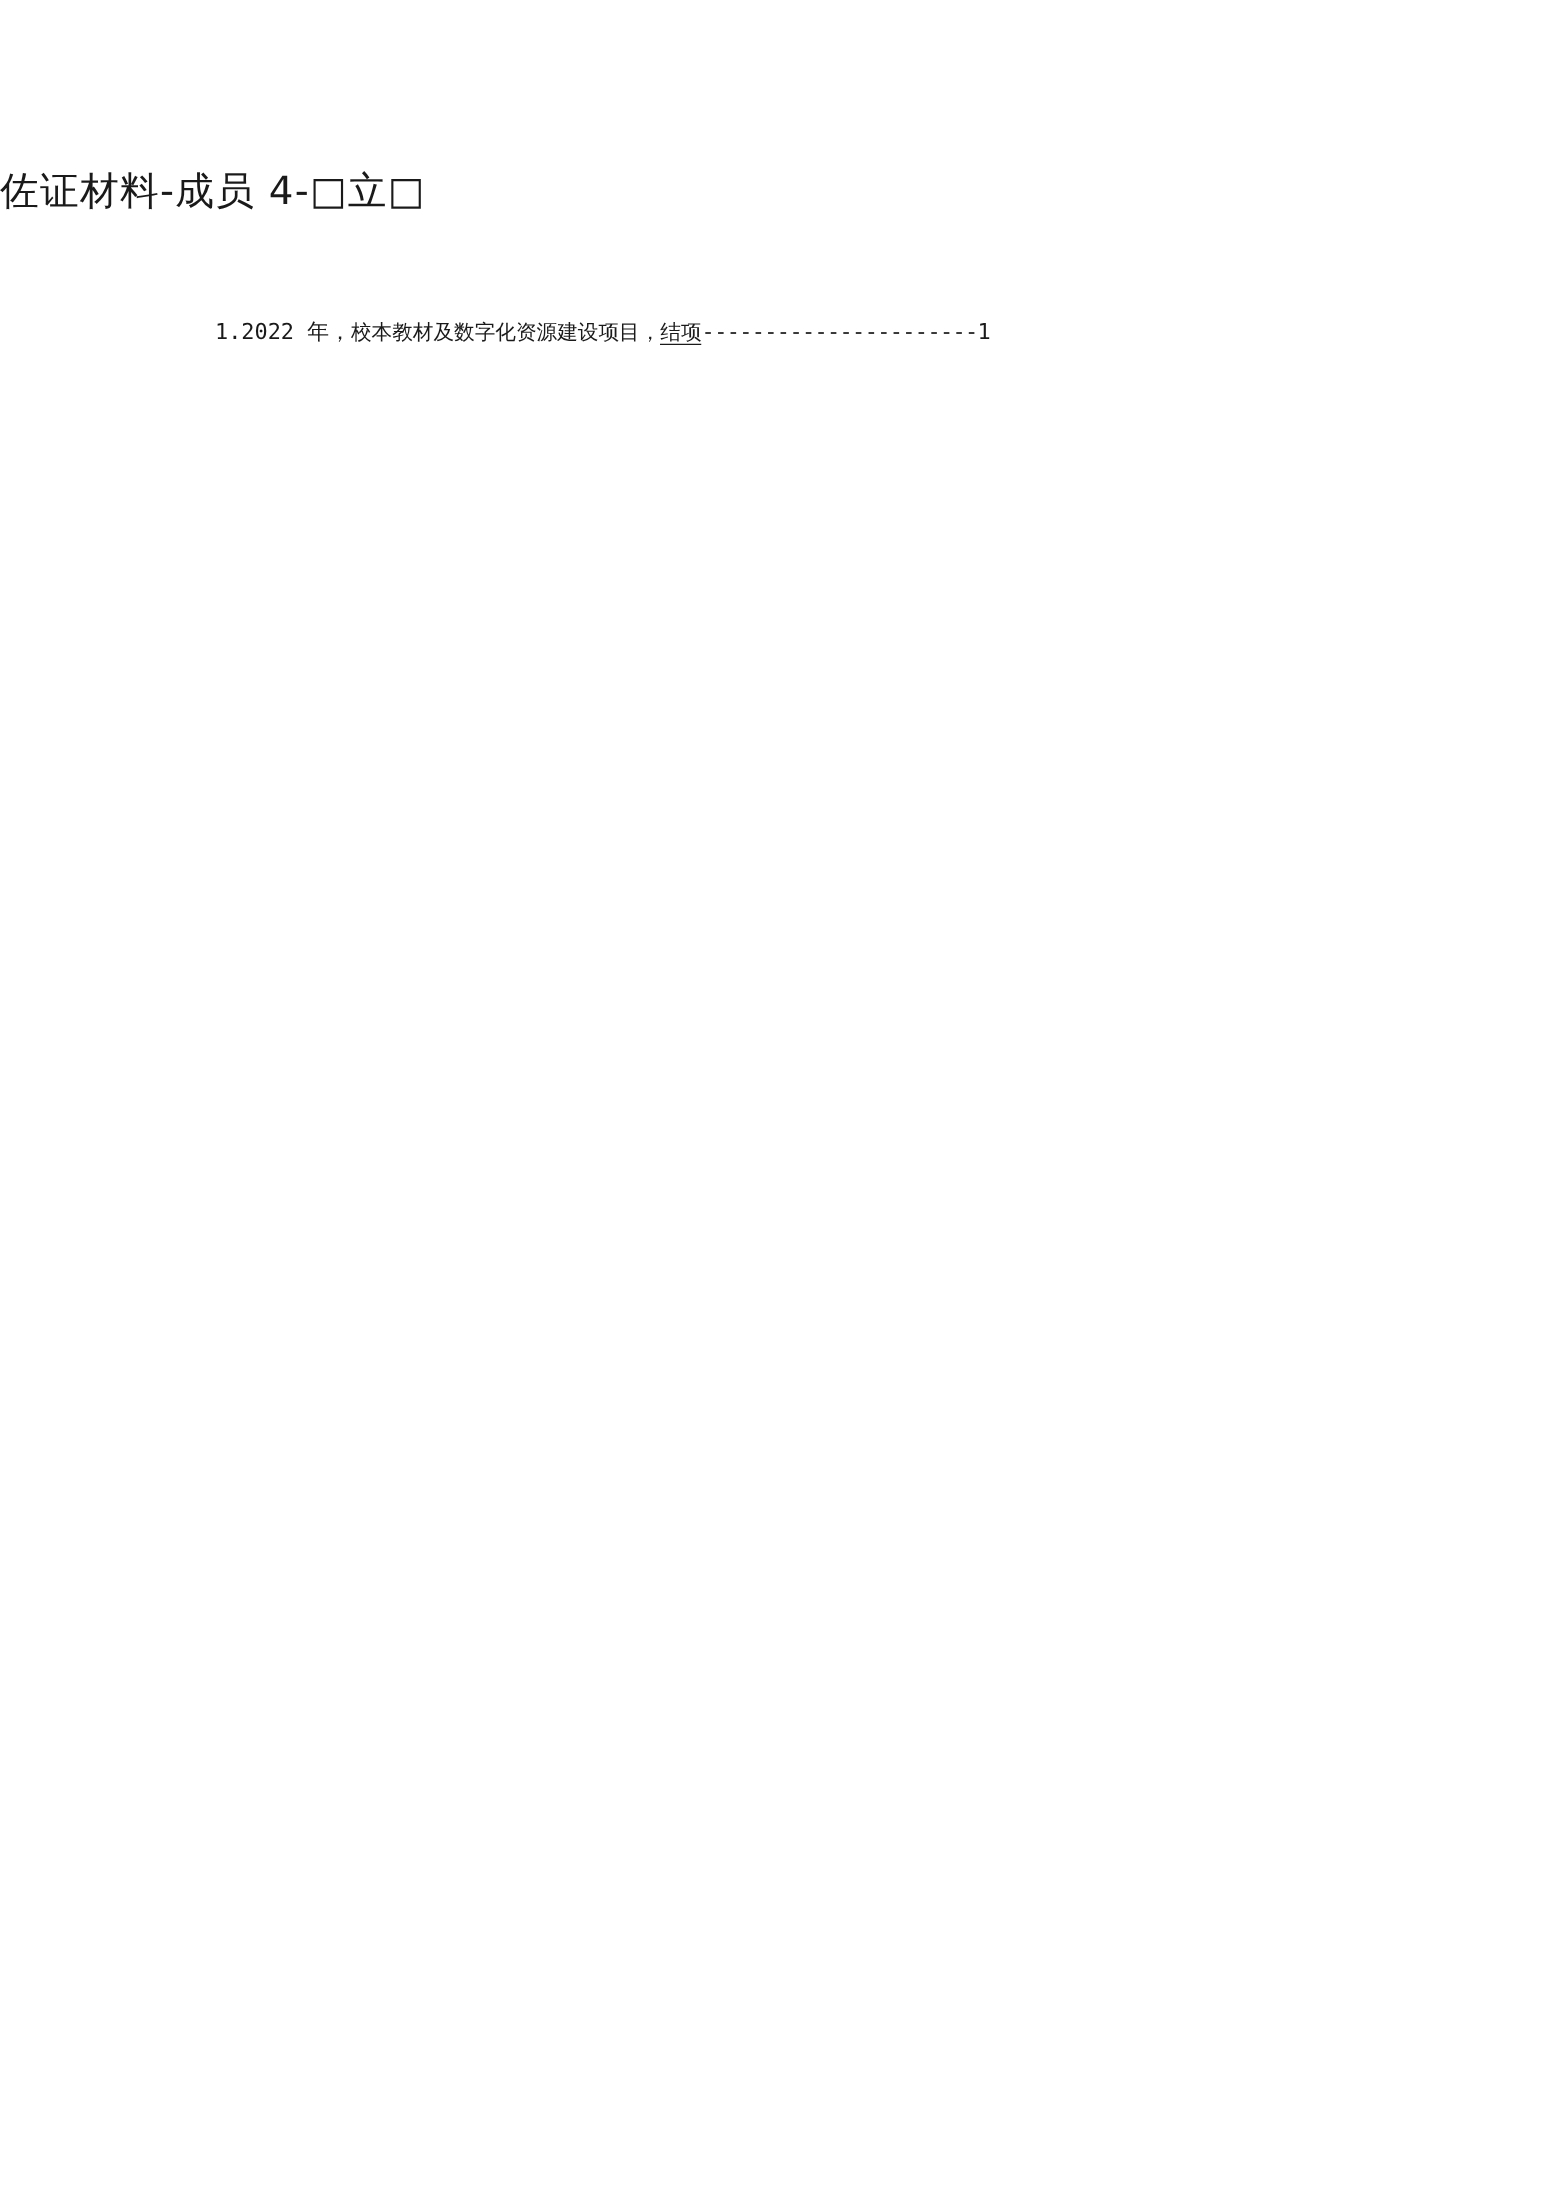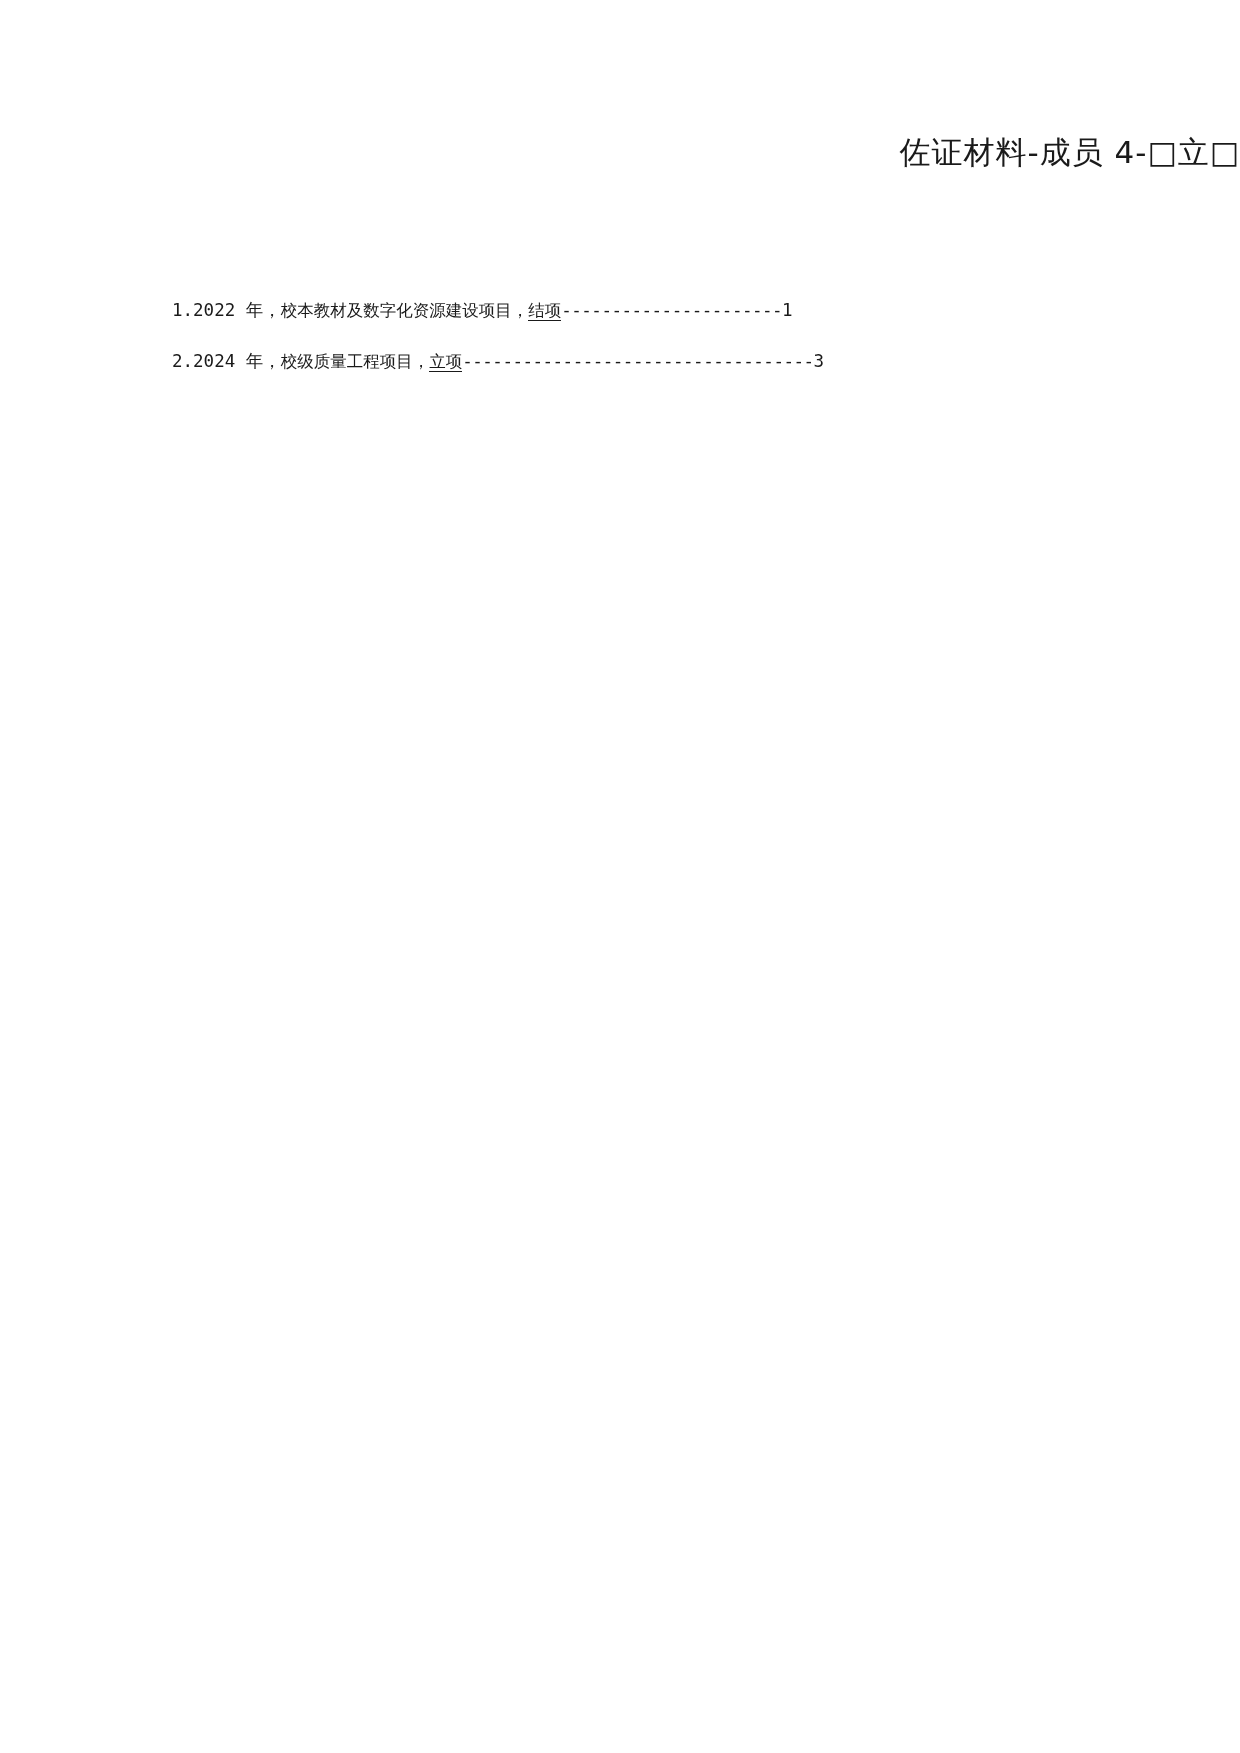--- a/index.html
+++ b/index.html
@@ -14,34 +14,33 @@
     background: #ffffff;
     box-sizing: border-box;
     overflow: hidden;
     font-family: "Liberation Serif", "DejaVu Serif", serif;
   }
   .doc-title {
     position: absolute;
     top: 132px;
     left: 0;
     width: 1240px;
-    text-align: right;
+    text-align: left;
     font-family: "DejaVu Sans", "Liberation Sans", sans-serif;
     font-size: 31px;
     font-weight: 500;
     color: #1a1a1a;
     letter-spacing: 1px;
     white-space: nowrap;
   }
   .toc {
     position: absolute;
     top: 258px;
     left: 172px;
     width: 760px;
-    margin-top: 44px;
   }
   .toc-entry {
     font-family: "DejaVu Sans Mono", "Liberation Mono", monospace;
     font-size: 17.5px;
     color: #1a1a1a;
     line-height: 1.0;
     margin-bottom: 33px;
     white-space: nowrap;
     display: block;
     letter-spacing: 0px;
@@ -74,20 +73,17 @@
 <div class="page">
 
   <div class="doc-title">佐证材料-成员 4-□立□</div>
 
   <div class="toc">
 
     <div class="toc-entry">
       <span class="num">1.</span><span class="num">2022 年，</span><span class="txt">校本教材及数字化资源建设项目，</span><span class="status">结项</span><span class="leader">----------------------</span><span class="pg">1</span>
     </div>
 
-    <div class="toc-entry">
-      <span class="num">2.</span><span class="num">2024 年，</span><span class="txt">校级质量工程项目，</span><span class="status">立项</span><span class="leader">-----------------------------------</span><span class="pg">3</span>
-    </div>
 
 
   </div>
 
 </div>
 
 </body></html>

